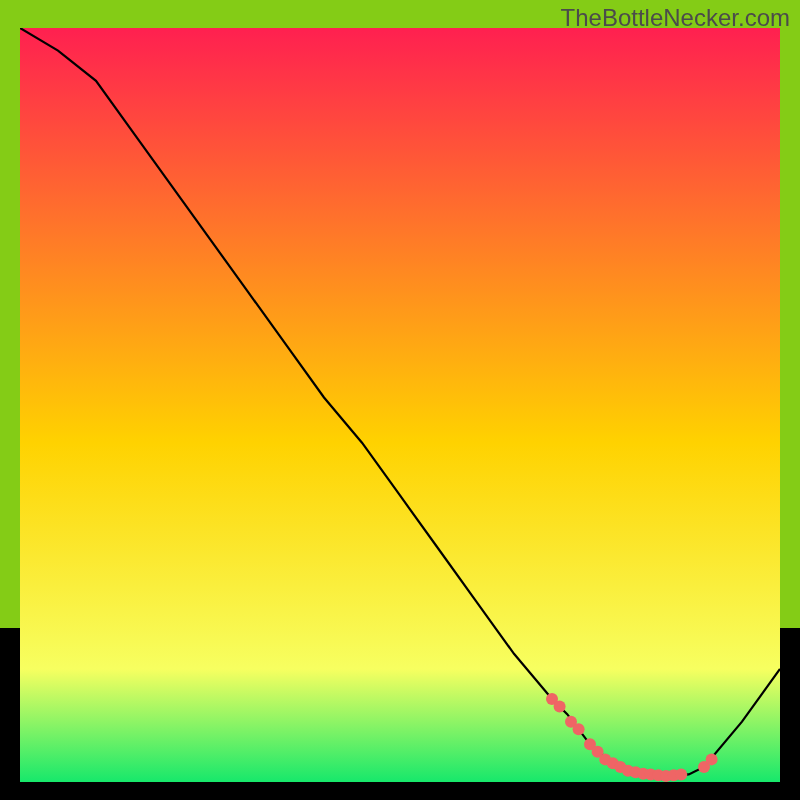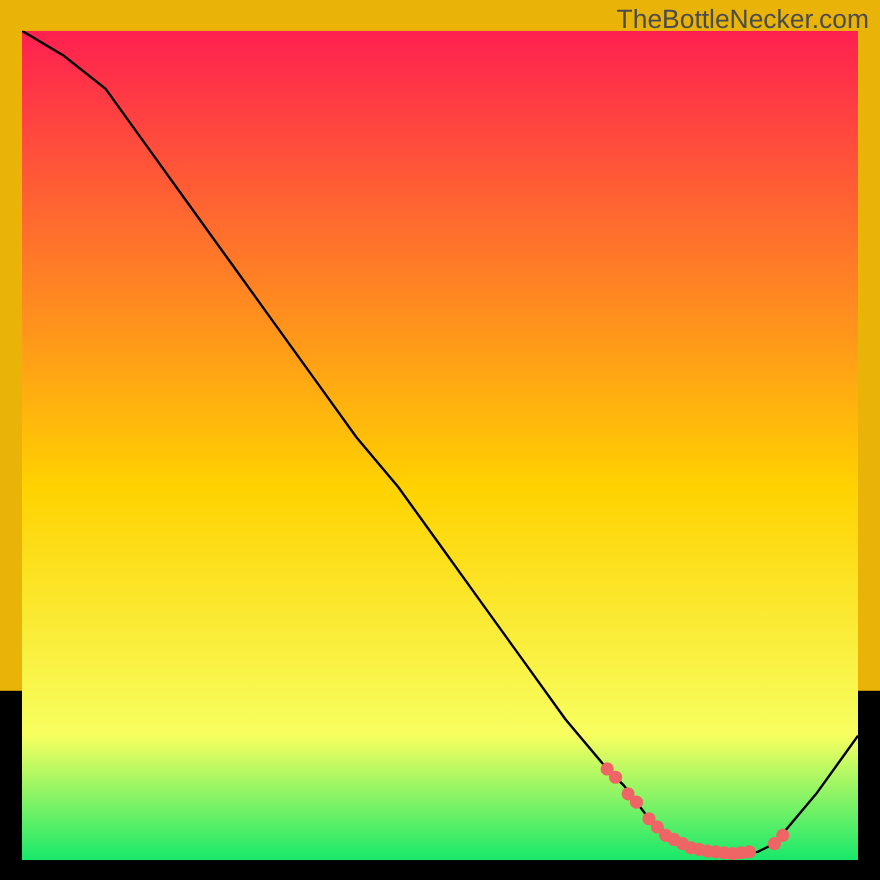--- a/index.html
+++ b/index.html
@@ -8,21 +8,21 @@
     width: 800px;
     height: 800px;
     background: #000;
     overflow: hidden;
     font-family: Arial, Helvetica, sans-serif;
   }
   .frame {
     position: relative;
     width: 800px;
     height: 628px;
-    background: #eab308;
+    background: #84cc16;
   }
   .watermark {
     position: absolute;
     top: 4px;
     right: 10px;
     font-size: 24px;
     color: #4b4b4b;
     z-index: 3;
     pointer-events: none;
   }

